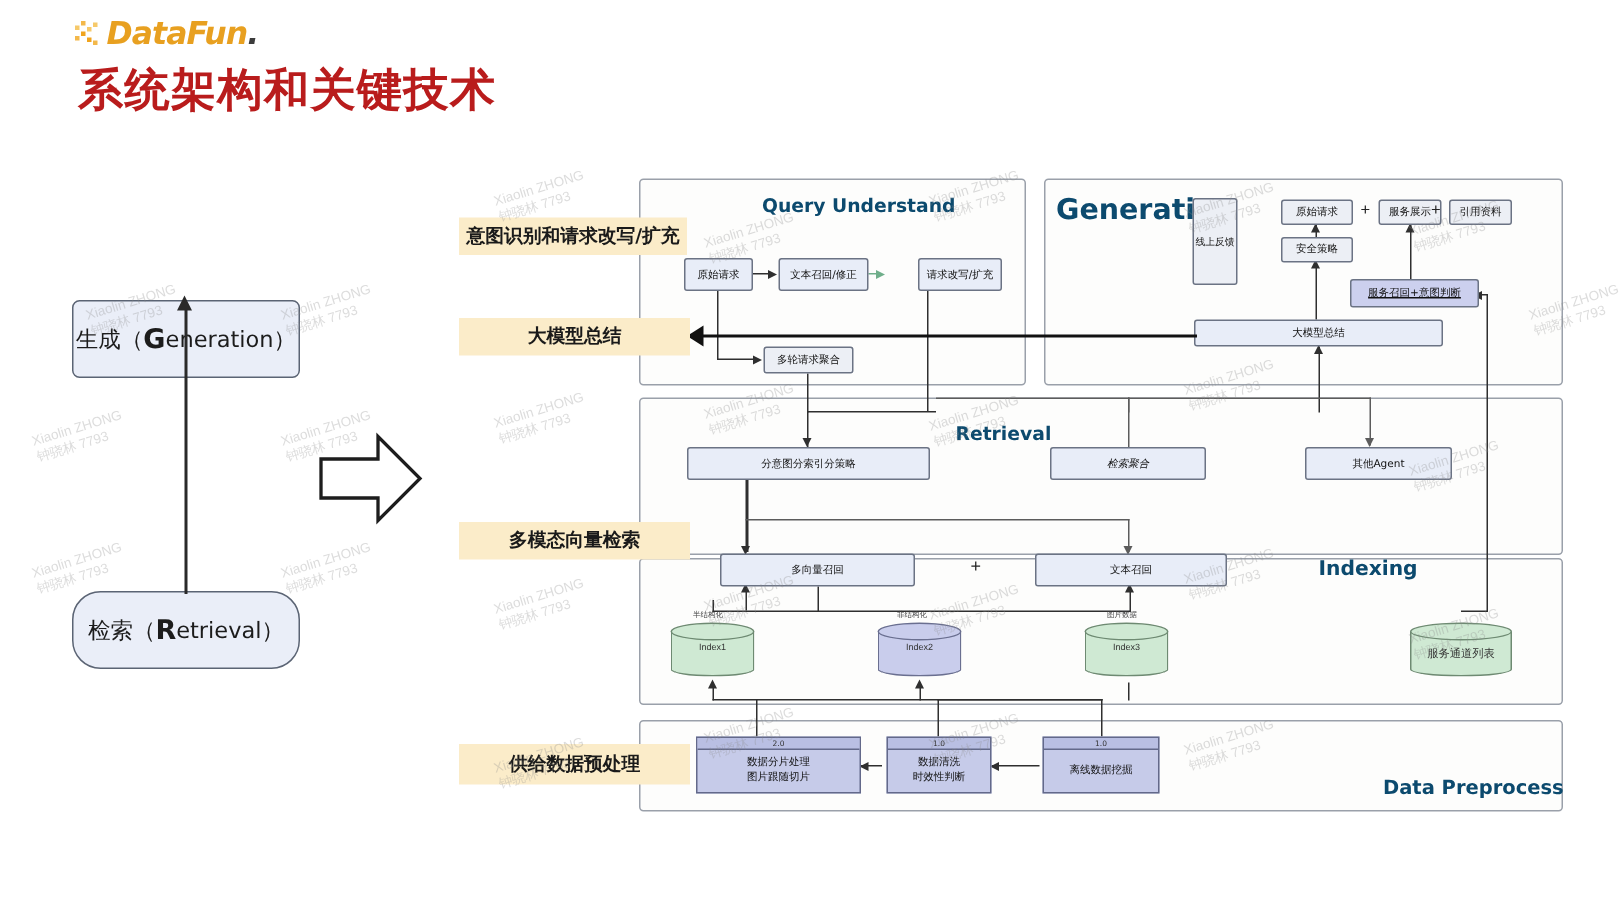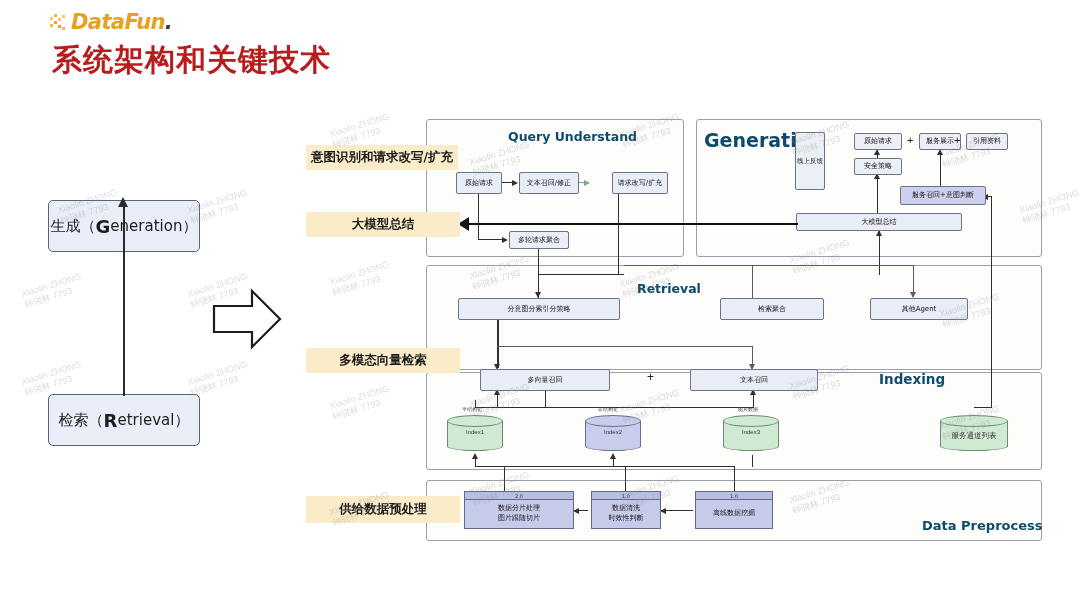--- a/index.html
+++ b/index.html
@@ -33,21 +33,21 @@
   
   .leftbox {
     position:absolute;
     background:#eaeef8; border:1.2px solid #5b6474; border-radius:5px;
     display:flex; align-items:center; justify-content:center;
     font-size:15px; color:#1c1c1c;
     font-family:"DejaVu Sans","Liberation Sans",sans-serif;
   }
   .leftbox .big { font-size:18px; font-weight:bold; }
   #gen-box { left:48px; top:200px; width:152px; height:52px; }
-  #ret-box { left:48px; top:394px; width:152px; height:52px; }
+  #ret-box { left:48px; top:394px; width:152px; height:52px;border-radius:19px; }
 
   #left-arrow-line { position:absolute; left:123px; top:204px; width:1.6px; height:192px; background:#2a2a2a; }
   #left-arrow-head {
     position:absolute; left:118px; top:197px; width:0; height:0;
     border-left:5.5px solid transparent; border-right:5.5px solid transparent;
     border-bottom:10px solid #2a2a2a;
   }
 
   #big-arrow { position:absolute; left:212px; top:288px; width:70px; height:62px; }
 
@@ -102,31 +102,31 @@
   #n-yitu     { left:519px; top:172px; width:60px; height:22px; }
   #n-gaixie   { left:600px; top:172px; width:56px; height:22px;margin-left:12px; }
   #n-duolun   { left:509px; top:231px; width:60px; height:18px; }
 
   
   #n-fankui   { left:795px; top:132px; width:30px; height:58px; font-size:6.5px; }
   #n-wenben   { left:854px; top:133px; width:48px; height:17px; }
   #n-anquan   { left:854px; top:158px; width:48px; height:17px; }
   #n-fuwuzhan { left:919px; top:133px; width:42px; height:17px; }
   #n-yinyong  { left:966px; top:133px; width:42px; height:17px; }
-  #n-zhaohui  { left:900px; top:186px; width:86px; height:19px; }
+  #n-zhaohui  { left:900px; top:186px; width:86px; height:19px;text-decoration:underline; }
   #n-dmzj     { left:796px; top:213px; width:166px; height:18px; }
 
   .plus { position:absolute; font-size:11px; color:#222; font-family:"Liberation Sans",sans-serif; z-index:4; }
   #plus-1 { left:907px; top:134px; }
   #plus-2 { left:954px; top:134px; }
   #plus-3 { left:647px; top:370px; font-size:12px; }
 
   
   #n-fenyitu  { left:458px; top:298px; width:162px; height:22px; }
-  #n-jiansuo  { left:720px; top:298px; width:104px; height:22px; }
+  #n-jiansuo  { left:700px; top:298px; width:104px; height:22px;font-style:italic; }
   #n-qita     { left:870px; top:298px; width:98px; height:22px; }
 
   
   #n-duoxl    { left:480px; top:369px; width:130px; height:22px; }
   #n-wenbenzh { left:690px; top:369px; width:128px; height:22px; }
 
   
   .cyl { position:absolute; z-index:4; }
   .cyl .body {
     position:absolute; left:0; top:6px; width:100%; height:30px;

